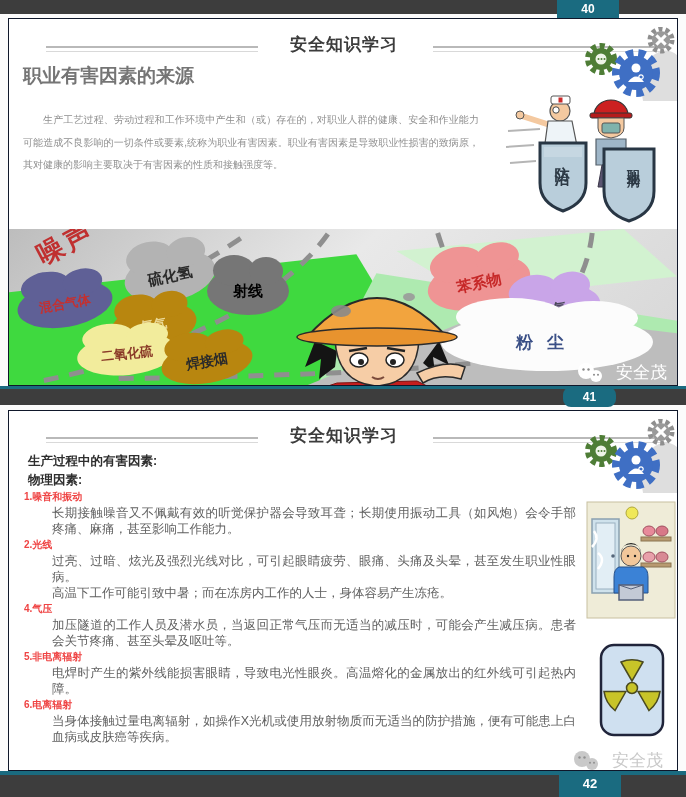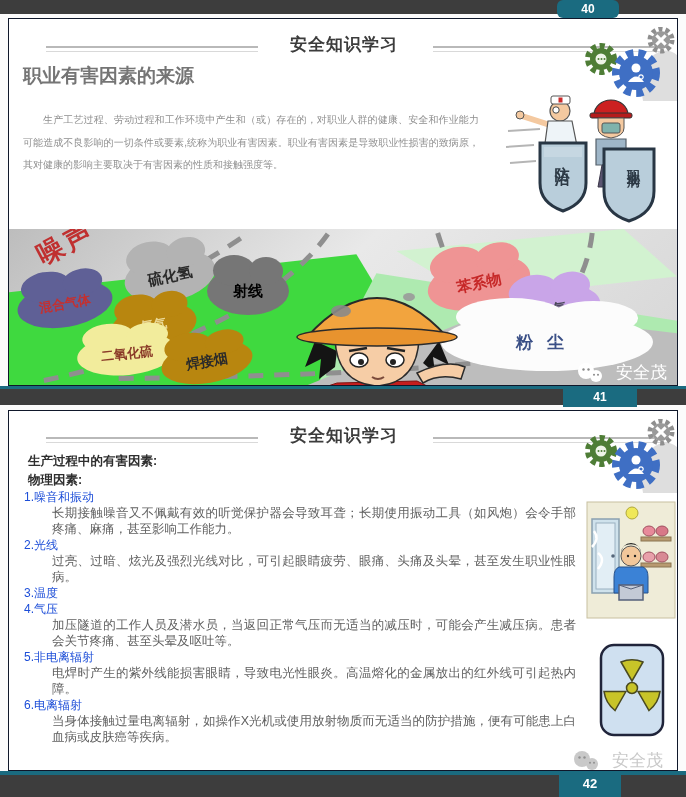--- a/index.html
+++ b/index.html
@@ -1,24 +1,24 @@
 <!DOCTYPE html>
 <html><head>
 <meta charset="utf-8">
 <style>
   html,body{margin:0;padding:0;width:686px;height:797px;background:#fbfbfb;
     font-family:"Liberation Sans","DejaVu Sans",sans-serif;overflow:hidden;position:relative;}
   .abs{position:absolute;}
   
   .topbar{left:0;top:0;width:686px;height:14px;background:#3d3d3d;}
   .badge{background:#1a6b80;color:#fff;font-weight:bold;font-size:12px;text-align:center;z-index:6;}
-  .badge-top{left:557px;top:0;width:62px;height:18px;line-height:18px;border-radius:6px;}
+  .badge-top{left:557px;top:0;width:62px;height:18px;line-height:18px;}
   .tealline-mid{left:0;top:386px;width:686px;height:3px;background:#1a6b80;z-index:5;}
   .darkbar-mid{left:0;top:389px;width:686px;height:16px;background:#3d3d3d;z-index:5;}
-  .badge-mid{left:563px;top:387px;width:74px;height:20px;line-height:20px;}
+  .badge-mid{left:563px;top:387px;width:53px;height:20px;line-height:20px;border-radius:8px;}
   .tealline-bot{left:0;top:771px;width:686px;height:4px;background:#1a6b80;z-index:5;}
   .darkbar-bot{left:0;top:775px;width:686px;height:22px;background:#3d3d3d;z-index:5;}
   .badge-bot{left:559px;top:771px;width:62px;height:26px;line-height:26px;font-size:13px;}
   
   .slide{left:8px;width:670px;background:#fff;border:1px solid #0f172a;box-sizing:border-box;overflow:hidden;}
   .slide1{top:18px;height:368px;}
   .slide2{top:410px;height:361px;}
   .slide-title{left:0;width:670px;top:14px;text-align:center;font-size:17px;font-weight:bold;color:#3c3c3c;letter-spacing:1px;}
   .hline{height:3px;border-top:2px solid #b9b9b9;border-bottom:1px solid #d9d9d9;z-index:0;}
   .hline-l{left:37px;top:27px;width:212px;}
@@ -47,21 +47,21 @@
   .cloud>span{position:relative;z-index:1;white-space:nowrap;}
   .worker-svg{position:absolute;left:268px;top:46px;z-index:3;}
   .wm{position:absolute;display:flex;align-items:center;gap:13px;font-size:17px;z-index:4;}
   .wm1{right:10px;bottom:3px;color:#ffffff;}
   .wm2{right:14px;top:338px;color:#c9c9c9;}
   
   .s2-intro{left:19px;font-size:12.5px;font-weight:bold;color:#2f2f2f;}
   .s2-intro-1{top:42px;}
   .s2-intro-2{top:61px;}
   .items{left:15px;top:78px;width:552px;}
-  .item-h{font-size:12px;line-height:16px;font-weight:normal;color:#1d4ed8;}
+  .item-h{font-size:10px;line-height:16px;font-weight:bold;color:#ef4444;}
   .item-b{font-size:12.5px;line-height:16px;color:#5f5f5f;text-align:justify;margin-left:28px;}
   .img-card{position:absolute;}
   .img-cold{left:577px;top:90px;}
   .img-rad{left:590px;top:232px;}
 </style>
 </head>
 <body>
 
 <div class="abs topbar"></div>
 <div class="abs badge badge-top">40</div>
@@ -248,21 +248,21 @@
   <div class="abs items">
     <div class="item">
         <div class="item-h">1.噪音和振动</div>
         <div class="item-b">长期接触噪音又不佩戴有效的听觉保护器会导致耳聋；长期使用振动工具（如风炮）会令手部疼痛、麻痛，甚至影响工作能力。</div>
       </div>
     <div class="item">
         <div class="item-h">2.光线</div>
         <div class="item-b">过亮、过暗、炫光及强烈光线对比，可引起眼睛疲劳、眼痛、头痛及头晕，甚至发生职业性眼病。</div>
       </div>
     <div class="item">
-        <div class="item-h">3.温度</div>
+        <div class="item-b">高温下工作可能引致中暑；而在冻房内工作的人士，身体容易产生冻疮。</div>
       </div>
     <div class="item">
         <div class="item-h">4.气压</div>
         <div class="item-b">加压隧道的工作人员及潜水员，当返回正常气压而无适当的减压时，可能会产生减压病。患者会关节疼痛、甚至头晕及呕吐等。</div>
       </div>
     <div class="item">
         <div class="item-h">5.非电离辐射</div>
         <div class="item-b">电焊时产生的紫外线能损害眼睛，导致电光性眼炎。高温熔化的金属放出的红外线可引起热内障。</div>
       </div>
     <div class="item">

